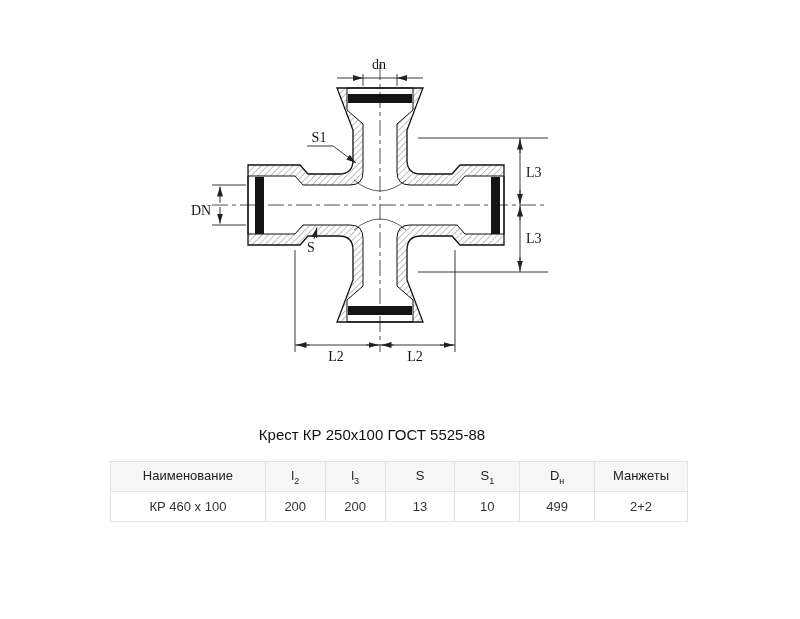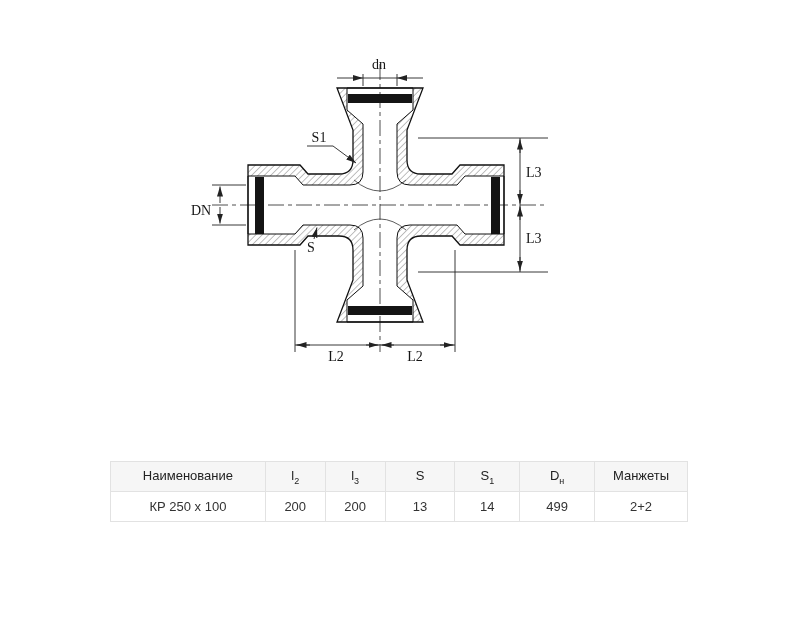--- a/index.html
+++ b/index.html
@@ -86,20 +86,21 @@
     <text x="379" y="69" text-anchor="middle">dn</text>
     <text x="319" y="142" text-anchor="middle">S1</text>
     <text x="201" y="215" text-anchor="middle">DN</text>
     <text x="311" y="252" text-anchor="middle">S</text>
     <text x="526" y="177" text-anchor="start">L3</text>
     <text x="526" y="243" text-anchor="start">L3</text>
     <text x="336" y="361" text-anchor="middle">L2</text>
     <text x="415" y="361" text-anchor="middle">L2</text>
   </svg>
 
+  <div class="caption">Крест КР 250х100 ГОСТ 5525-88</div>
 
   <table class="dim-table">
     <colgroup>
       <col style="width:155px">
         <col style="width:60px">
         <col style="width:60px">
       <col style="width:70px">
         <col style="width:65px">
         <col style="width:75px">
       <col style="width:93px">
@@ -110,24 +111,24 @@
         <th><span>l</span><sub>2</sub></th>
         <th><span>l</span><sub>3</sub></th>
         <th><span>S</span><sub></sub></th>
         <th><span>S</span><sub>1</sub></th>
         <th><span>D</span><sub>н</sub></th>
         <th><span>Манжеты</span><sub></sub></th>
       </tr>
     </thead>
     <tbody>
       <tr>
-        <td>КР 250 х 100</td>
+        <td>КР 460 х 100</td>
         <td>200</td>
         <td>200</td>
         <td>13</td>
-        <td>14</td>
+        <td>10</td>
         <td>499</td>
         <td>2+2</td>
       </tr>
     </tbody>
   </table>
 
 </div>
 
 </body></html>

